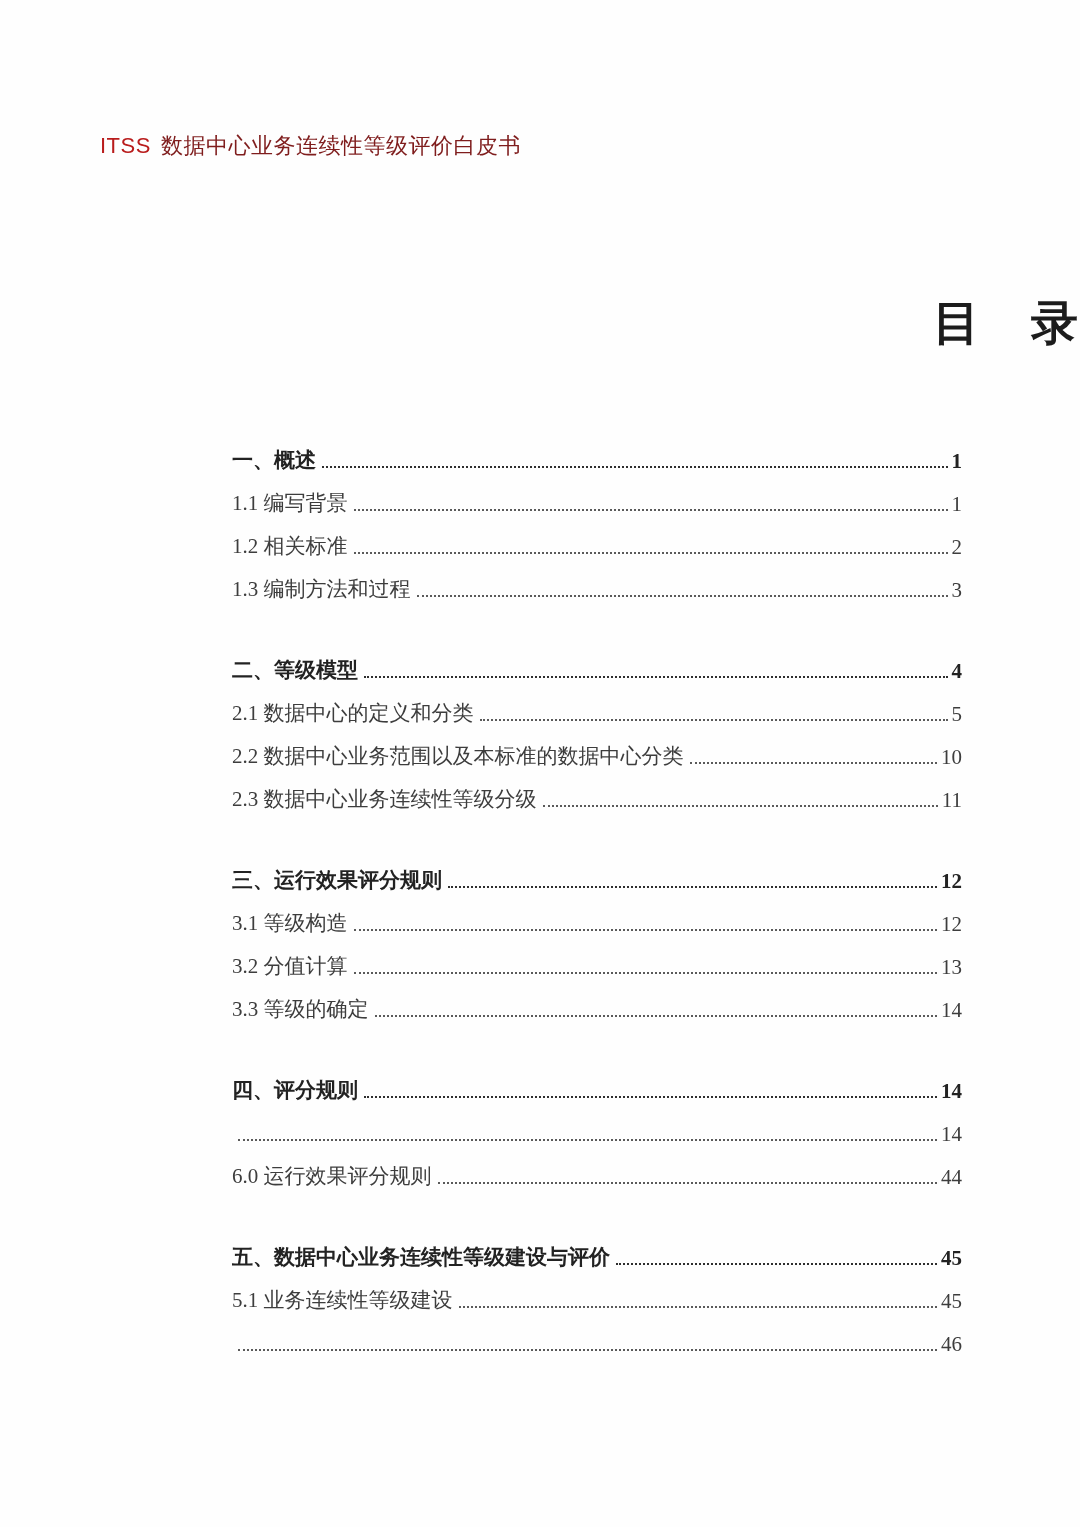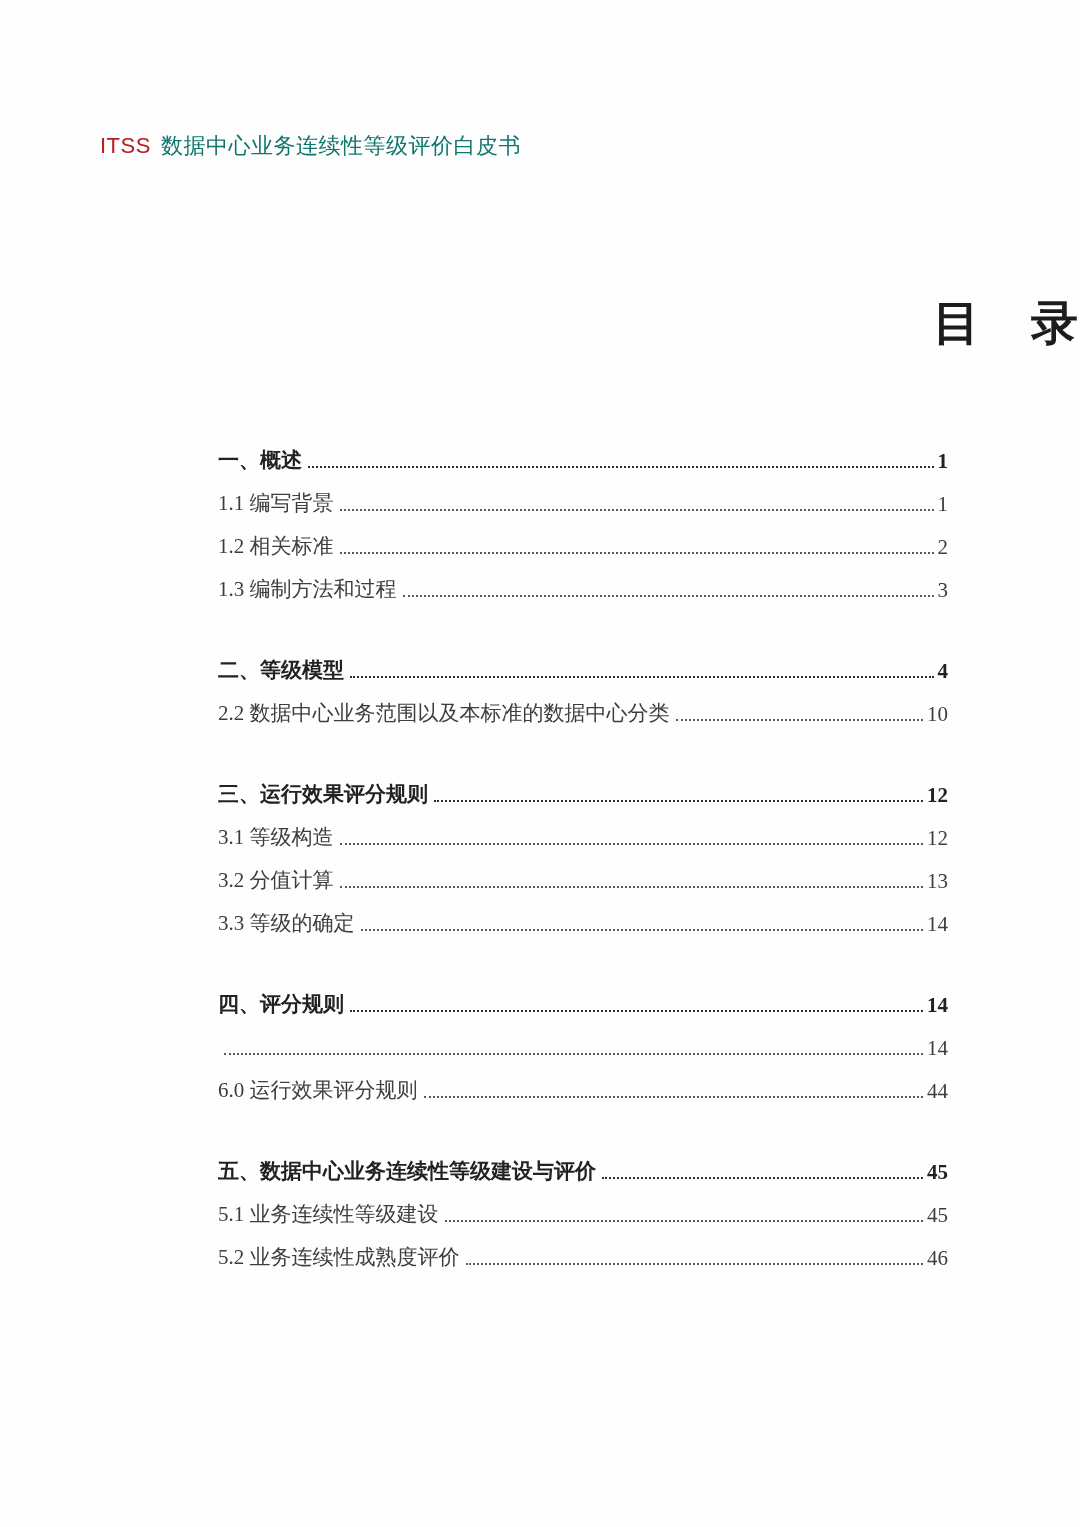--- a/index.html
+++ b/index.html
@@ -25,40 +25,40 @@
     font-size: 22px;
     letter-spacing: 0.5px;
     white-space: nowrap;
   }
   .doc-header .brand {
     color: #b91c1c;
     font-family: Liberation Sans, sans-serif;
     margin-right: 10px;
   }
   .doc-header .header-title {
-    color: #0f766e;
+    color: #7f1d1d;
     font-family: "Liberation Sans", "DejaVu Sans", sans-serif;
   }
   
   .toc-title {
     position: absolute;
     top: 292px;
     left: 0;
     width: 1080px;
     text-align: right;
     font-size: 47px;
     font-weight: bold;
     color: #1c1c1c;
     white-space: pre;
     letter-spacing: 2px;
   }
   
   .toc {
     position: absolute;
-    left: 218px;
+    left: 232px;
     top: 431px;
     width: 730px;
     font-size: 21px;
   }
   .toc-section { margin-bottom: 38px; }
   .toc-row {
     height: 43px;
     display: flex;
     align-items: flex-end;
     white-space: nowrap;
@@ -111,23 +111,33 @@
           <span class="pg">3</span>
         </div>
       </div>
       <div class="toc-section">
         <div class="toc-row head">
           <span class="label">二、等级模型</span>
           <span class="dots"></span>
           <span class="pg">4</span>
         </div>
         <div class="toc-row">
+          <span class="label">2.1 数据中心的定义和分类</span>
+          <span class="dots"></span>
+          <span class="pg">5</span>
+        </div>
+        <div class="toc-row">
           <span class="label">2.2 数据中心业务范围以及本标准的数据中心分类</span>
           <span class="dots"></span>
           <span class="pg">10</span>
+        </div>
+        <div class="toc-row">
+          <span class="label">2.3 数据中心业务连续性等级分级</span>
+          <span class="dots"></span>
+          <span class="pg">11</span>
         </div>
       </div>
       <div class="toc-section">
         <div class="toc-row head">
           <span class="label">三、运行效果评分规则</span>
           <span class="dots"></span>
           <span class="pg">12</span>
         </div>
         <div class="toc-row">
           <span class="label">3.1 等级构造</span>
@@ -166,20 +176,19 @@
           <span class="label">五、数据中心业务连续性等级建设与评价</span>
           <span class="dots"></span>
           <span class="pg">45</span>
         </div>
         <div class="toc-row">
           <span class="label">5.1 业务连续性等级建设</span>
           <span class="dots"></span>
           <span class="pg">45</span>
         </div>
         <div class="toc-row">
-          <span class="label">5.2 业务连续性成熟度评价</span>
           <span class="dots"></span>
           <span class="pg">46</span>
         </div>
       </div>
     </div>
 
 </div>
 
 </body></html>

